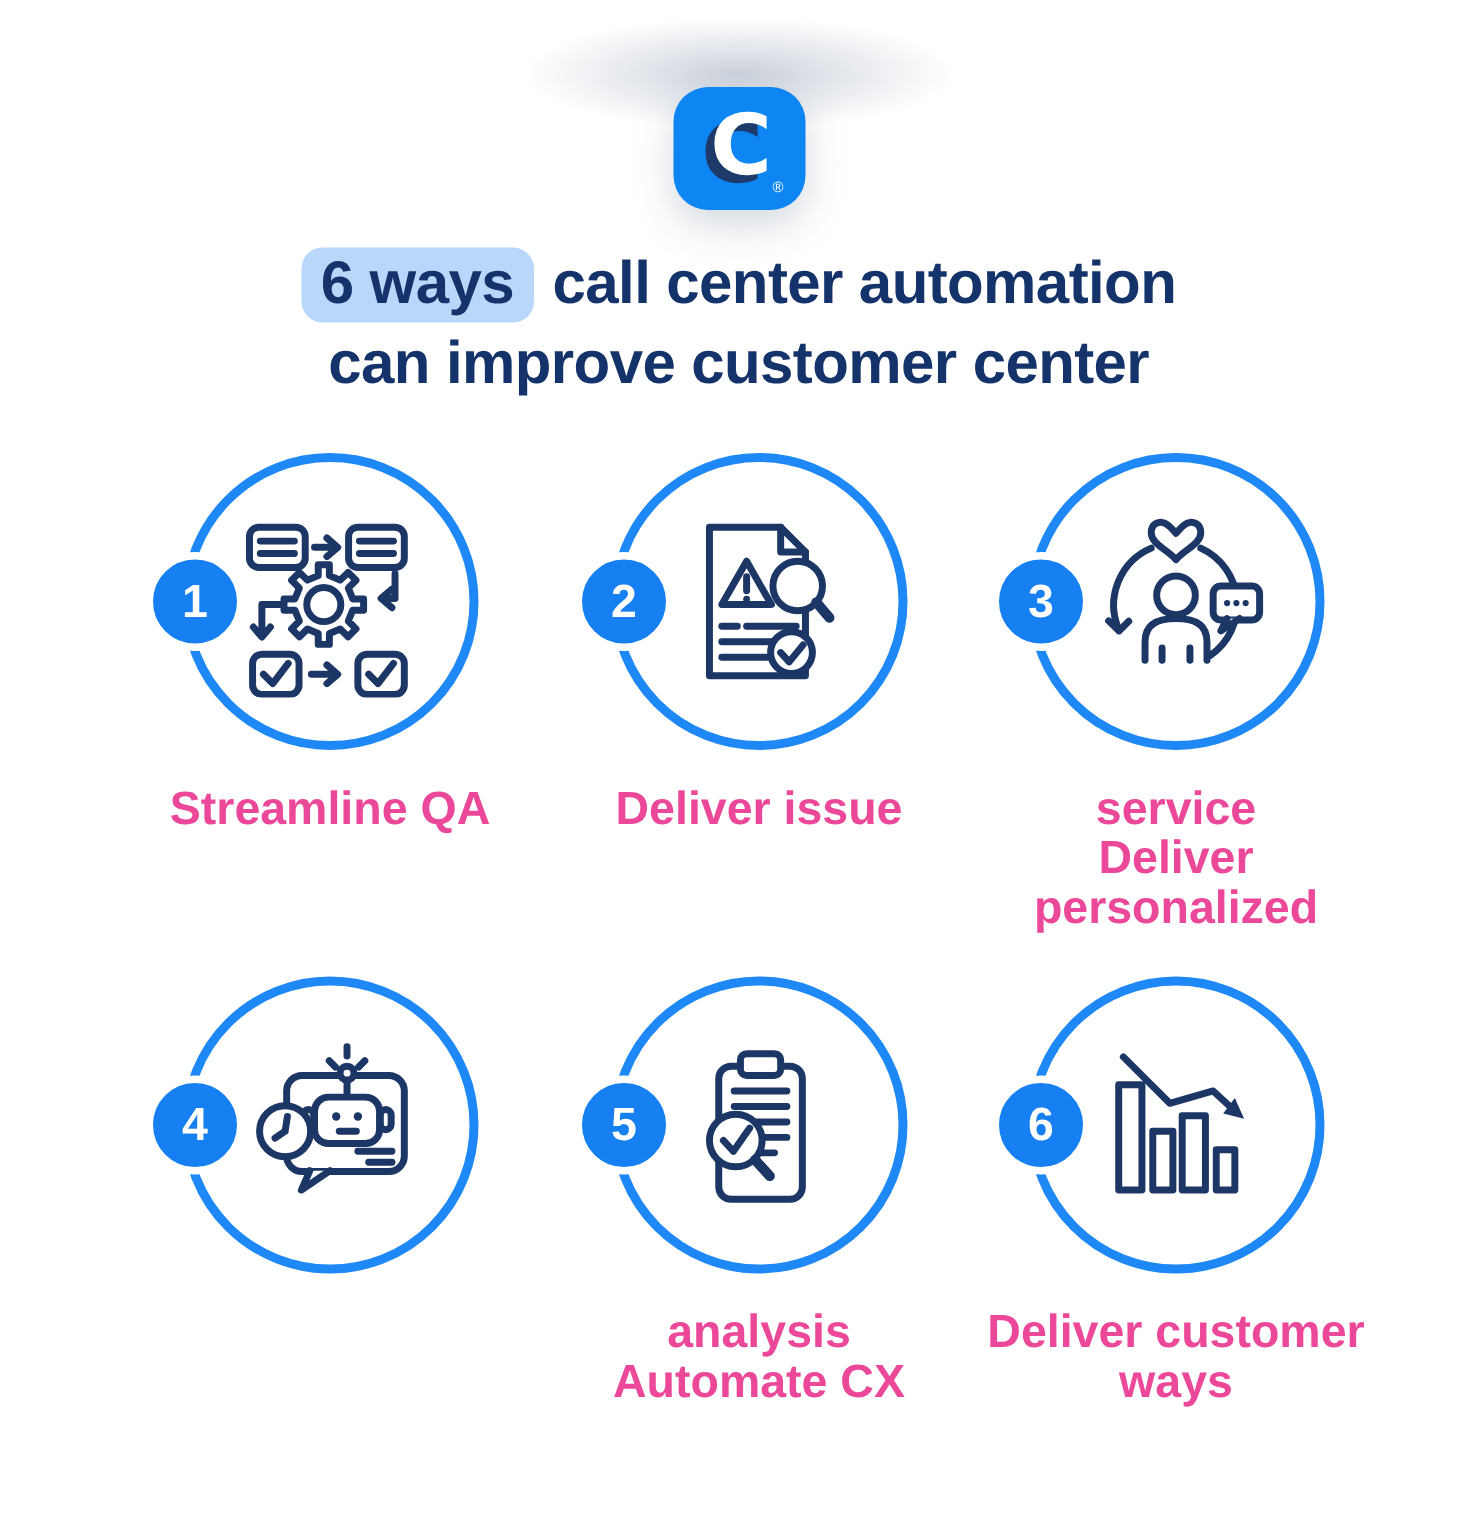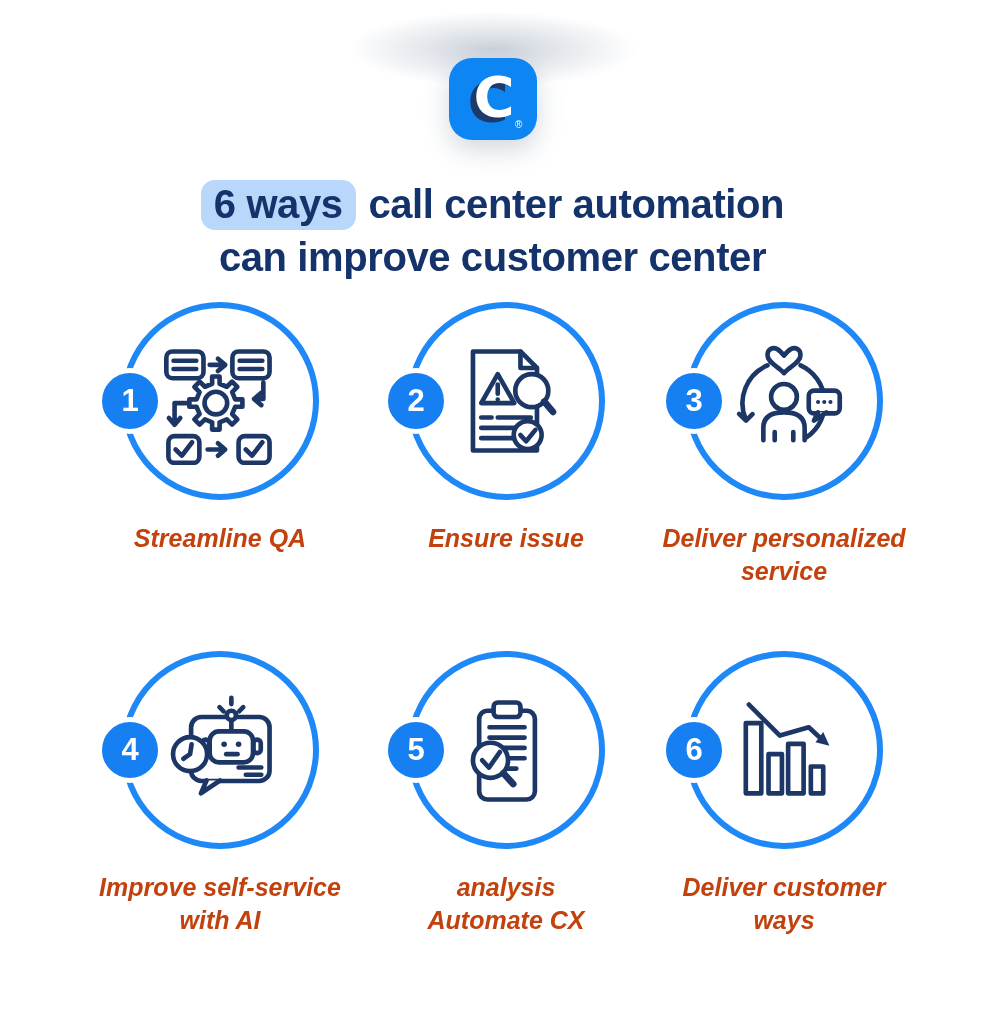--- a/index.html
+++ b/index.html
@@ -13,21 +13,21 @@
     width:300px;height:78px;border-radius:50%;
     background:radial-gradient(ellipse at center,rgba(148,160,180,.48),rgba(148,160,180,0) 68%);
   }
   .logo{
     position:absolute;top:58px;left:50%;transform:translateX(-50%);
     width:88px;height:82px;border-radius:23px;background:#0d85f3;
     box-shadow:0 10px 26px rgba(110,125,150,.30);
   }
   .logo svg{display:block;width:100%;height:100%;}
   .title{
-    position:absolute;top:178px;left:0;right:0;text-align:center;
+    position:absolute;top:163px;left:0;right:0;text-align:center;
     font-size:40px;line-height:53px;font-weight:bold;color:#15336b;letter-spacing:-.4px;
   }
   .title .hl{
     background:#b9d6fb;border-radius:14px;padding:2px 13px 4px;margin-right:2px;
   }
   .card{position:absolute;width:300px;text-align:center;}
   .c1{left:70px;top:302px;}  .c2{left:356px;top:302px;}  .c3{left:634px;top:302px;}
   .c4{left:70px;top:651px;}  .c5{left:356px;top:651px;}  .c6{left:634px;top:651px;}
   .ring{
     width:186px;height:186px;border:6px solid #1e88f7;border-radius:50%;
@@ -35,21 +35,21 @@
   }
   .badge{
     position:absolute;left:-30px;top:50%;transform:translateY(-50%);
     width:56px;height:56px;border:5px solid #ffffff;border-radius:50%;
     background:#1680f2;color:#ffffff;font-size:31px;font-weight:bold;
     display:flex;align-items:center;justify-content:center;
   }
   .icon{position:absolute;inset:0;margin:auto;width:128px;height:128px;}
   .icon path,.icon rect,.icon circle,.icon line,.icon polyline{vector-effect:none;}
   .label{
-    margin-top:22px;font-size:25px;line-height:33px;font-weight:bold;color:#c2410c;font-style:italic;
+    margin-top:22px;font-size:31px;line-height:33px;font-weight:bold;color:#ec4899;
   }
   .label span{display:block;}
   .ln{stroke:#1c3765;stroke-width:4.5;fill:none;stroke-linecap:round;stroke-linejoin:round;}
   .lnw{stroke:#1c3765;stroke-width:4.5;fill:#ffffff;stroke-linecap:round;stroke-linejoin:round;}
   .fl{fill:#1c3765;stroke:none;}
 </style>
 </head>
 <body>
 
 <div class="canvas">
@@ -105,21 +105,21 @@
         <path class="ln" d="M54 46 V55"></path>
         <circle class="fl" cx="54" cy="60.5" r="2.2"></circle>
         <path class="ln" d="M38 78 H48 M54 78 H86 M38 88 H86 M38 98 H86"></path>
         <circle class="lnw" cx="87" cy="52" r="16"></circle>
         <path class="ln" style="stroke-width:6.5" d="M99 62.5 L107.5 72.5"></path>
         <circle class="lnw" cx="83" cy="95" r="13.5"></circle>
         <path class="ln" d="M76 95 L81.5 101 L90.5 90"></path>
       </svg>
     </div>
     <div class="label">
-      <span>Ensure issue</span>
+      <span>Deliver issue</span>
     </div>
   </div>
 
   <div class="card c3">
     <div class="ring">
       <div class="badge">3</div>
       <svg class="icon" viewBox="0 0 124 124">
         <path class="ln" d="M46 27.5 A40 40 0 0 0 25 80"></path>
         <path class="ln" d="M18.5 74.5 L25.2 81 L31.5 74.8"></path>
         <path class="ln" d="M78 27.5 A40 40 0 0 1 84 97"></path>
@@ -128,22 +128,22 @@
         <path class="lnw" d="M42 100 V88 C42 76 51 73 62 73 C73 73 82 76 82 88 V100"></path>
         <path class="ln" d="M53 100 V92 M71 100 V92"></path>
         <rect class="lnw" x="86" y="52" width="30" height="22" rx="5"></rect>
         <path class="lnw" d="M95 73 L91 81 L103 73"></path>
         <circle class="fl" cx="95" cy="63" r="2"></circle>
         <circle class="fl" cx="101" cy="63" r="2"></circle>
         <circle class="fl" cx="107" cy="63" r="2"></circle>
       </svg>
     </div>
     <div class="label">
+      <span>service</span>
       <span>Deliver personalized</span>
-      <span>service</span>
     </div>
   </div>
 
   <div class="card c4">
     <div class="ring">
       <div class="badge">4</div>
       <svg class="icon" viewBox="0 0 124 124">
         <rect class="ln" x="34" y="30" width="76" height="62" rx="10"></rect>
         <path class="lnw" d="M49 91.5 L43.5 104 L62 91.5"></path>
         <path class="ln" d="M73 44 V34"></path>
@@ -153,24 +153,20 @@
         <rect class="lnw" x="44.5" y="52" width="7" height="13" rx="3.5"></rect>
         <rect class="lnw" x="94.5" y="52" width="7" height="13" rx="3.5"></rect>
         <circle class="fl" cx="66" cy="56.5" r="2.7"></circle>
         <circle class="fl" cx="80" cy="56.5" r="2.7"></circle>
         <path class="ln" d="M68 66 H79"></path>
         <circle class="lnw" cx="33" cy="66" r="16.5"></circle>
         <path class="ln" d="M33 66 L34.5 56.5 M33 66 L26.5 70.5"></path>
         <path class="ln" d="M80 79 H102 M87 86 H102"></path>
       </svg>
     </div>
-    <div class="label">
-      <span>Improve self-service</span>
-      <span>with AI</span>
-    </div>
   </div>
 
   <div class="card c5">
     <div class="ring">
       <div class="badge">5</div>
       <svg class="icon" viewBox="0 0 124 124">
         <rect class="ln" x="36" y="24" width="54" height="86" rx="8"></rect>
         <rect class="lnw" x="50" y="16" width="26" height="14" rx="4"></rect>
         <path class="ln" d="M46 40 H80 M46 50 H80 M46 60 H80 M46 70 H80 M46 80 H72"></path>
         <circle class="lnw" cx="47" cy="72" r="17"></circle>

